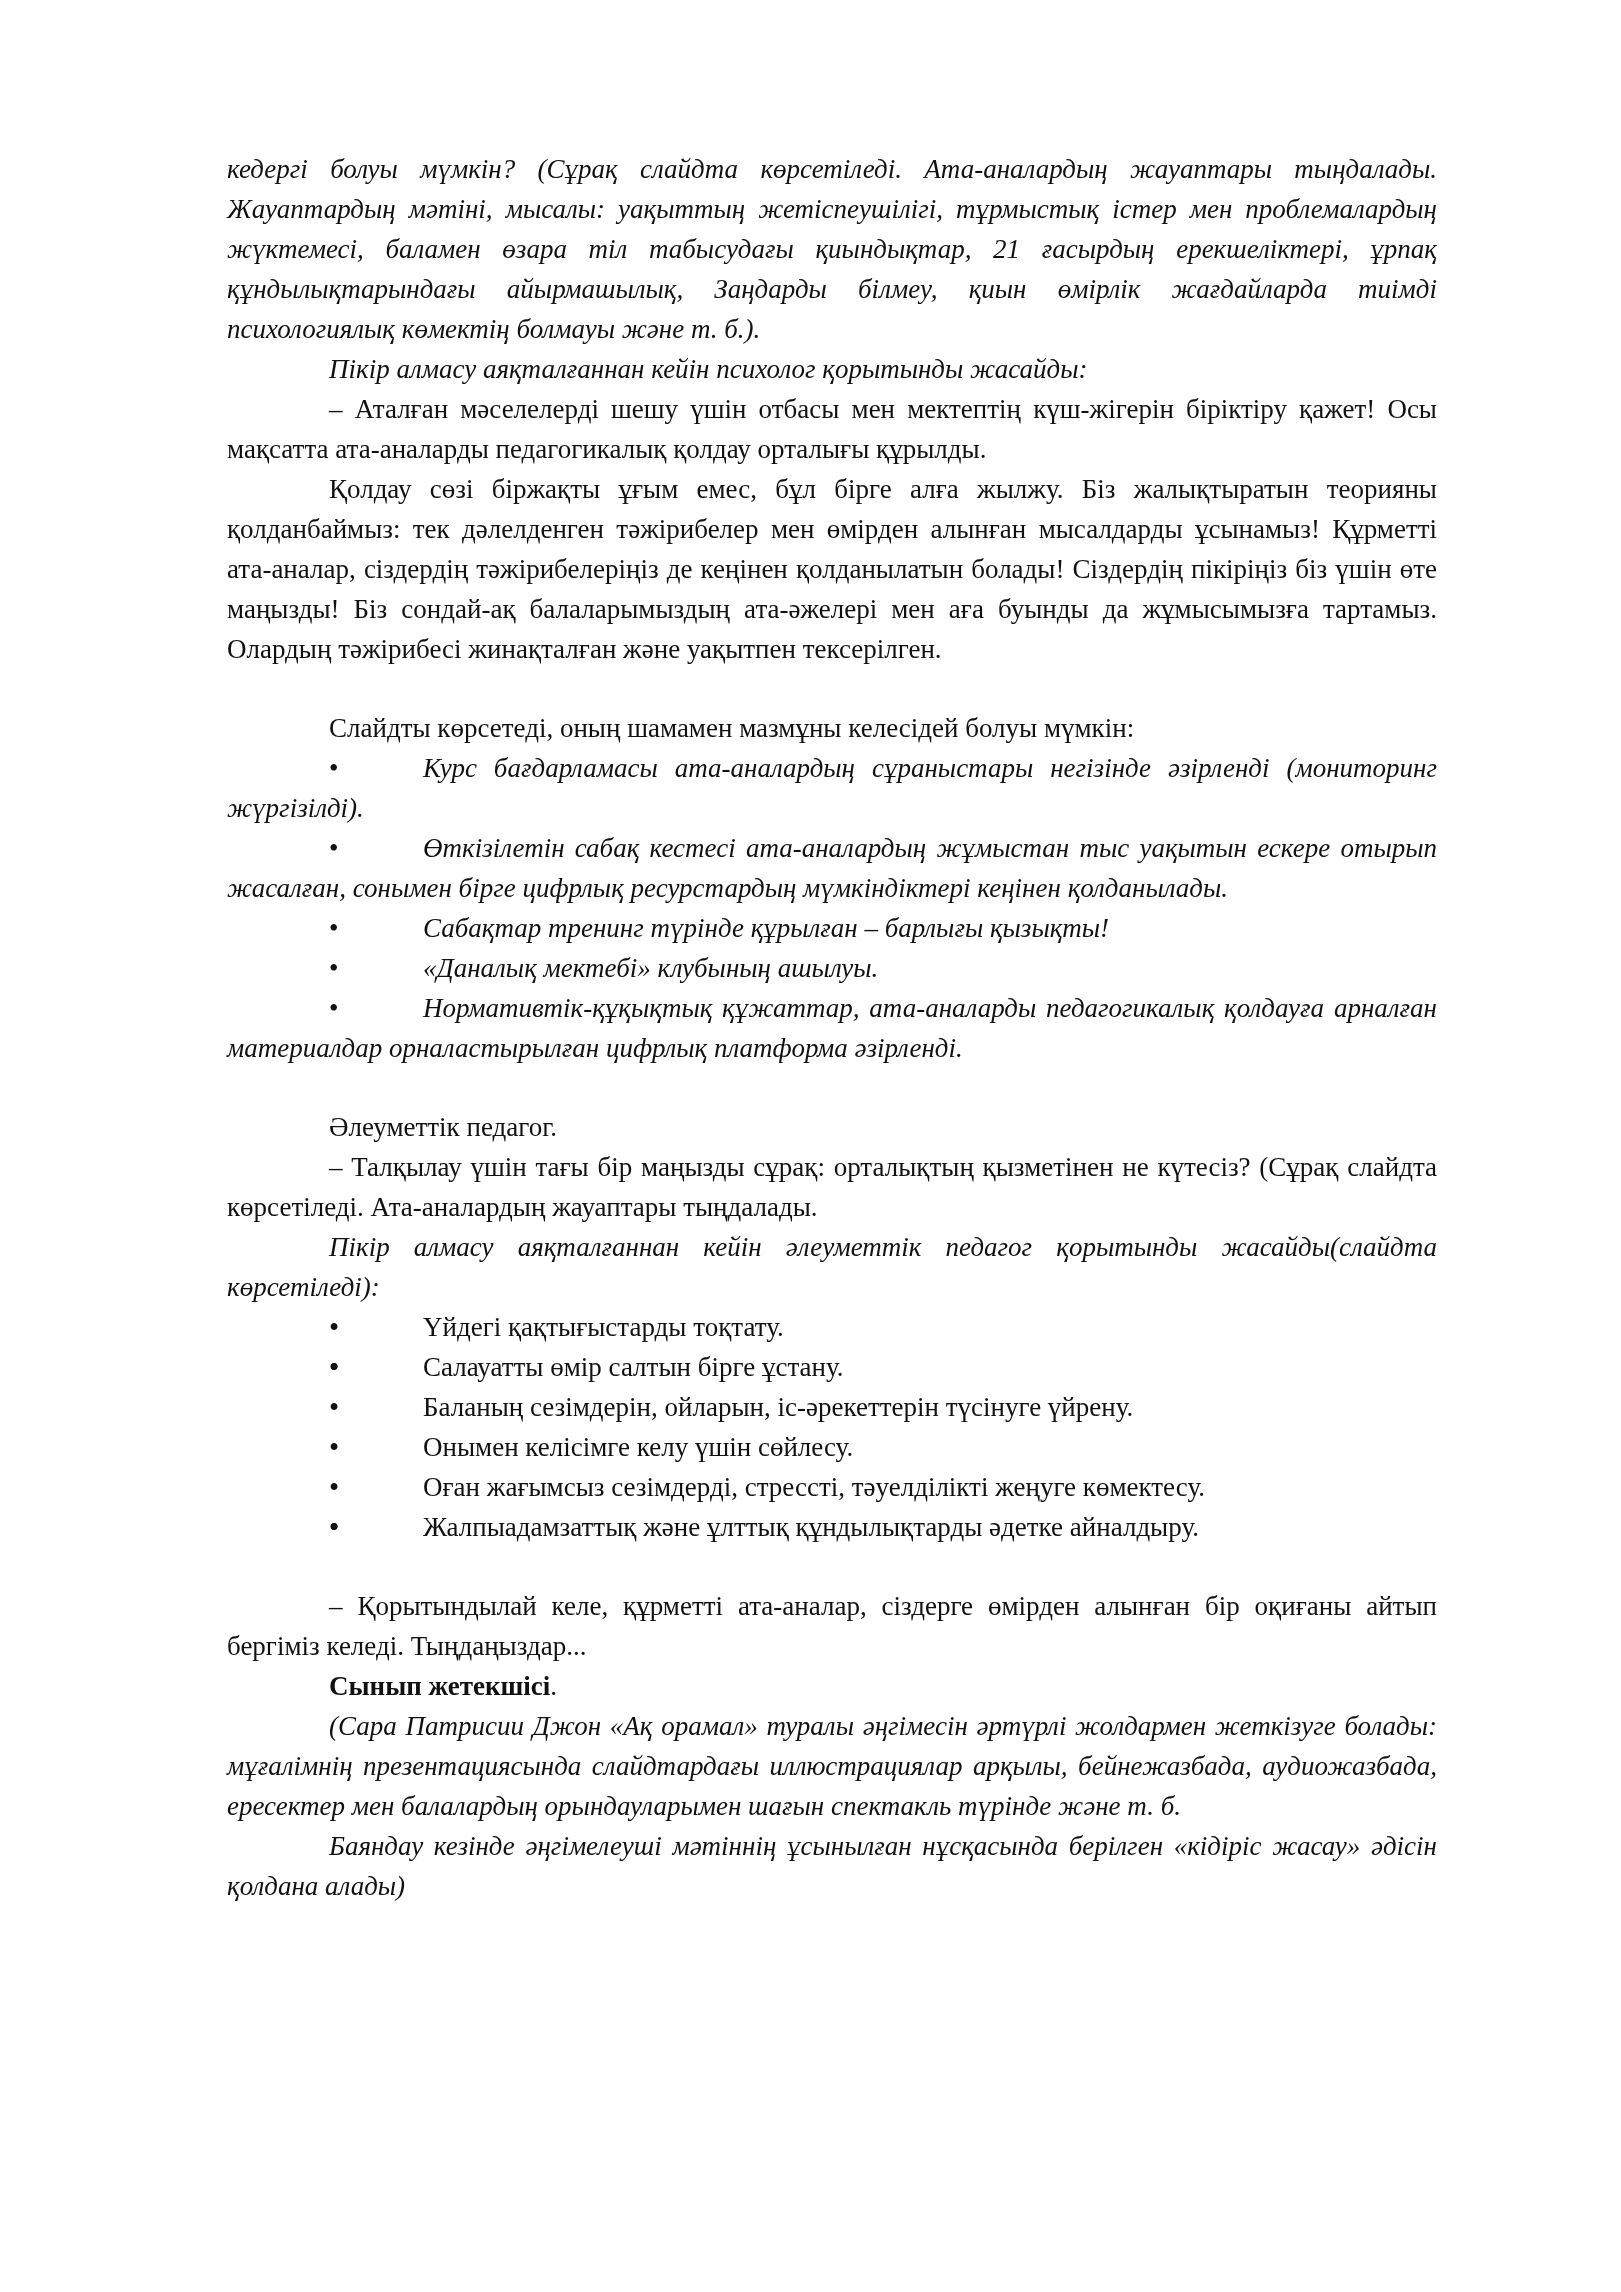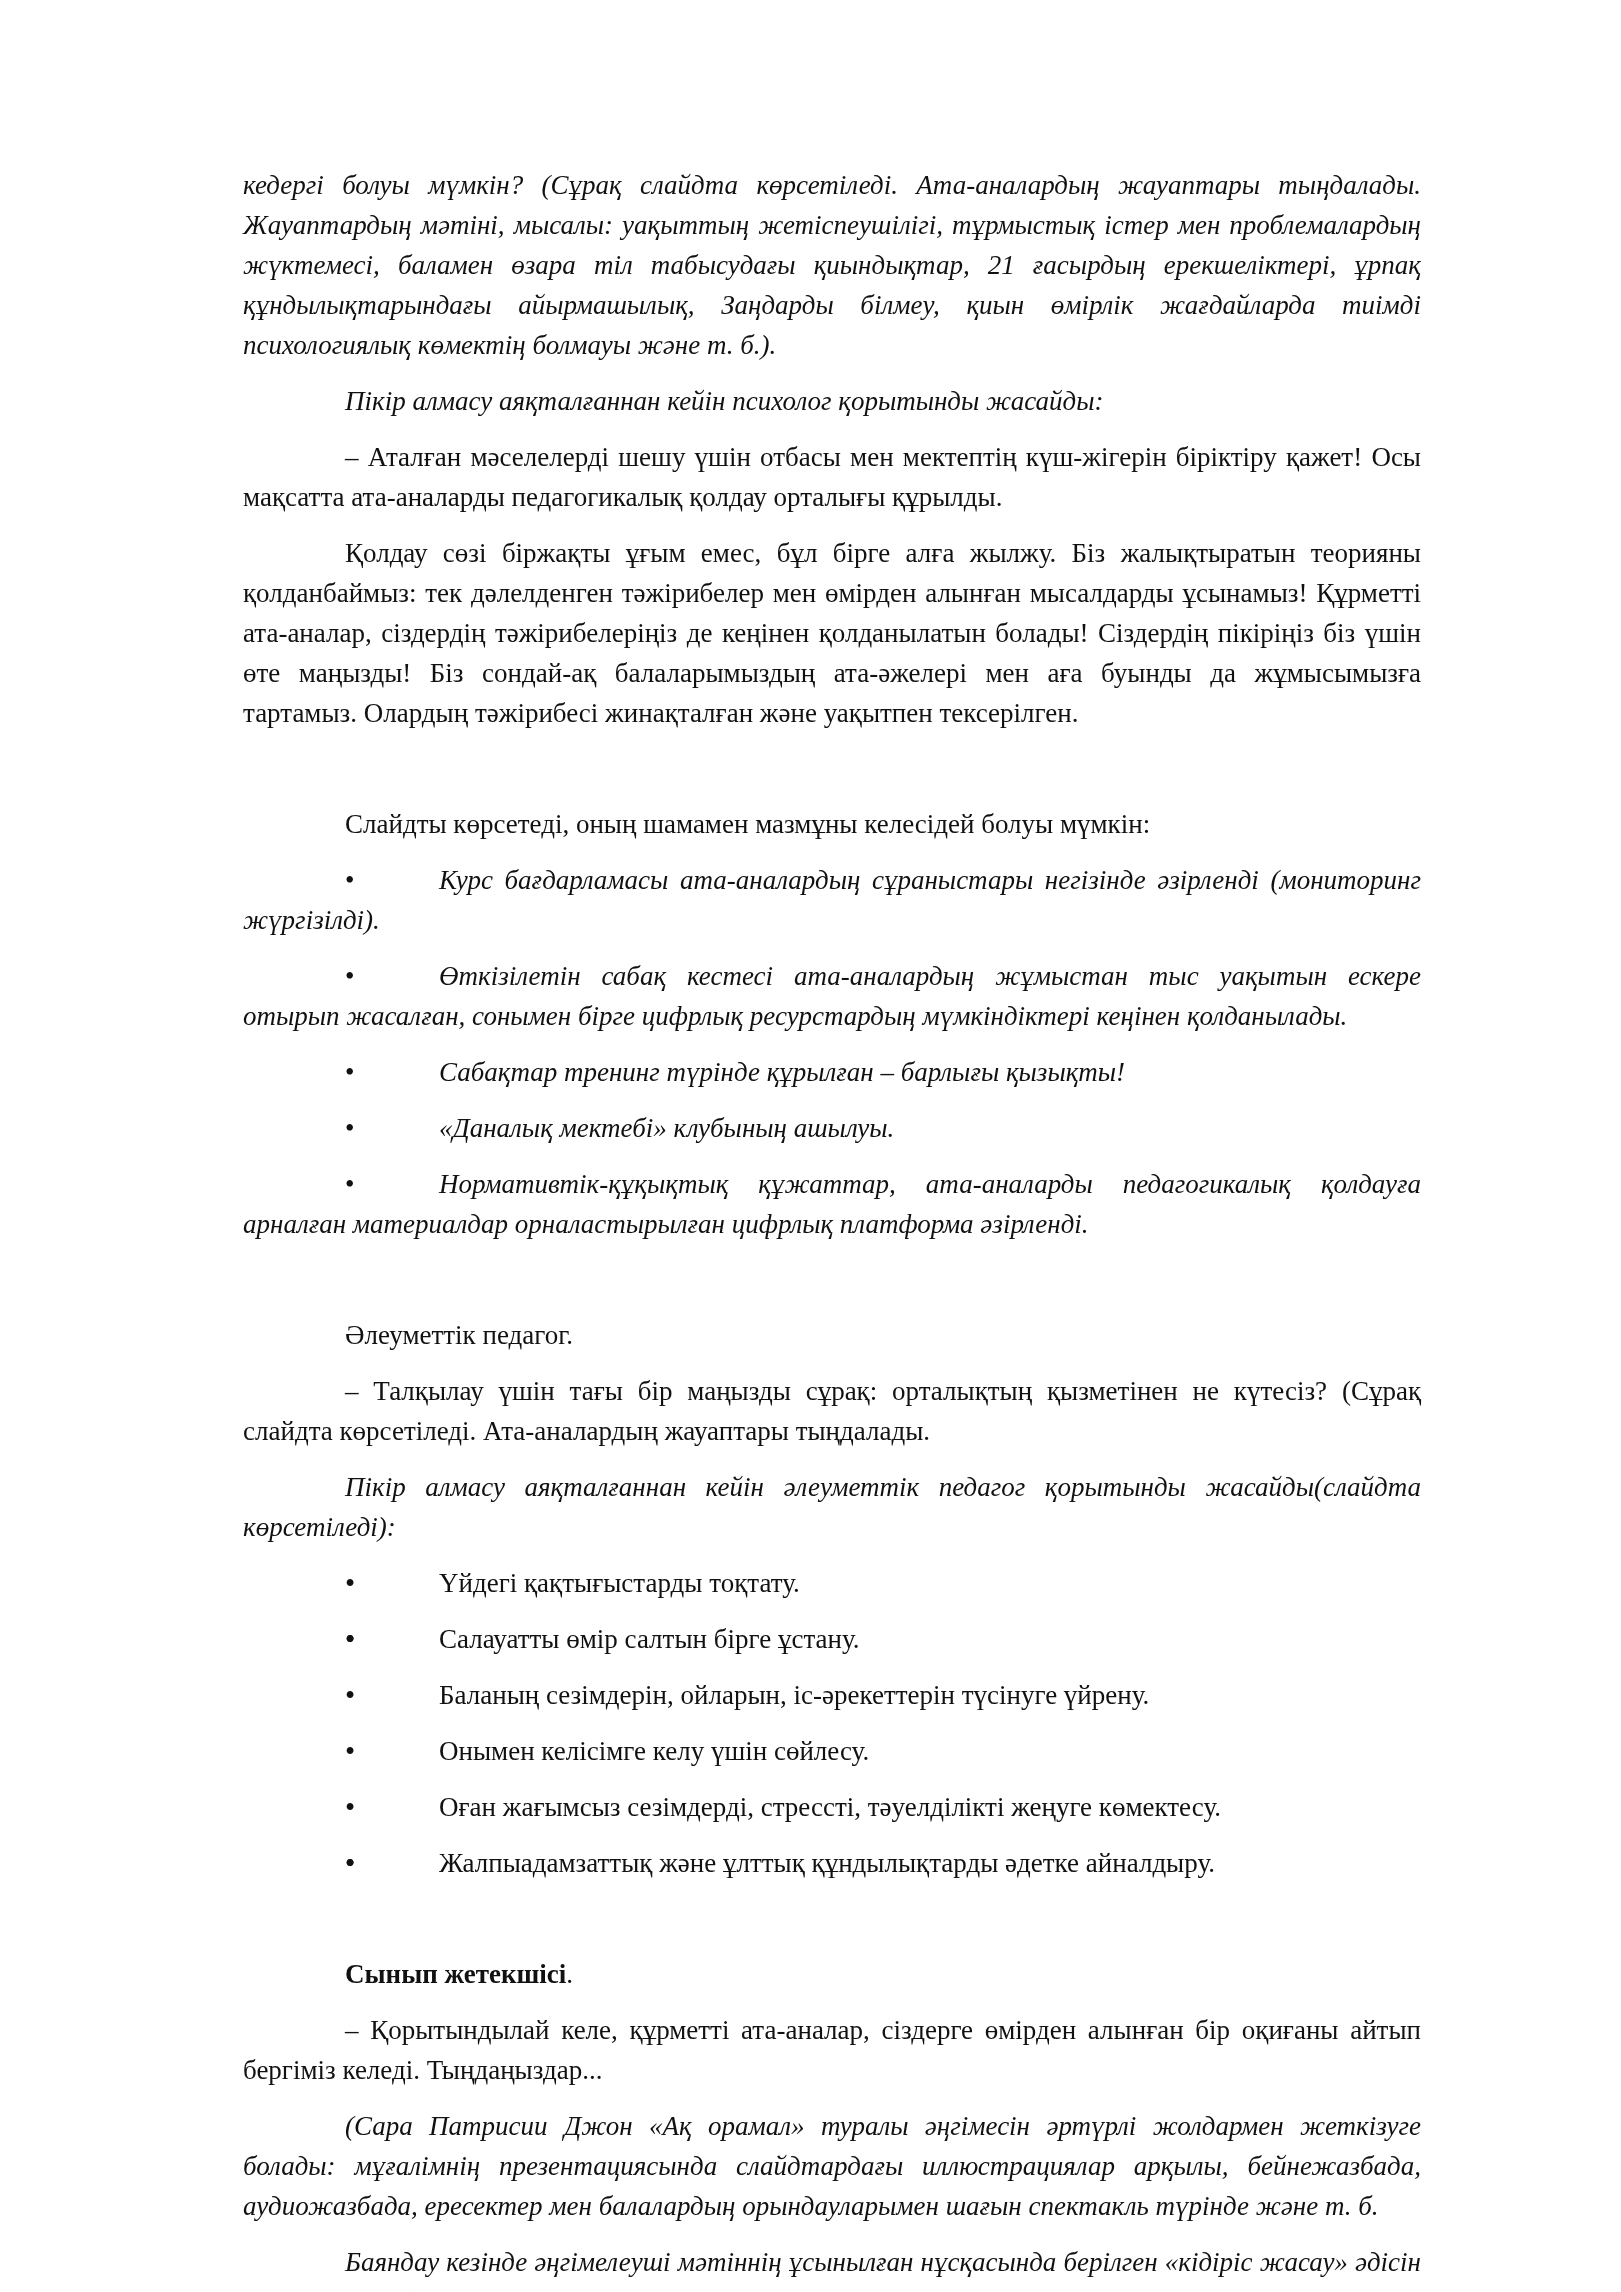--- a/index.html
+++ b/index.html
@@ -7,21 +7,21 @@
   .page {
     position: absolute;
     left: 227px;
     top: 149px;
     width: 1210px;
     font-family: "Liberation Serif", "DejaVu Serif", serif;
     font-size: 27px;
     line-height: 40px;
     color: #111111;
   }
-  p { margin: 16px; text-align: justify; }
+  p { margin: 0; text-align: justify; }
   .it { font-style: italic; }
   .ind { text-indent: 102px; }
   .gap { height: 39px; }
   .head { font-weight: normal; text-indent: 102px; }
   .bl { position: relative; text-align: justify; text-indent: 196px; }
   .bl .dot {
     position: absolute; left: 102px; top: 0; text-indent: 0;
     font-style: normal;
   }
   .bl2 { position: relative; padding-left: 196px; }
@@ -69,22 +69,22 @@
     <p class="bl2"><span class="dot">•</span><span>Салауатты өмір салтын бірге ұстану.</span></p>
     <p class="bl2"><span class="dot">•</span><span>Баланың сезімдерін, ойларын, іс-әрекеттерін түсінуге үйрену.</span></p>
     <p class="bl2"><span class="dot">•</span><span>Онымен келісімге келу үшін сөйлесу.</span></p>
     <p class="bl2"><span class="dot">•</span><span>Оған жағымсыз сезімдерді, стрессті, тәуелділікті жеңуге көмектесу.</span></p>
     <p class="bl2"><span class="dot">•</span></p>
     <p class="bl2"><span class="dot">•</span><span>Жалпыадамзаттық және ұлттық құндылықтарды әдетке айналдыру.</span></p>
   </div>
 
   <div class="gap"></div>
 
+  <p class="ind"> – Қорытындылай келе, құрметті ата-аналар,  сіздерге өмірден алынған бір оқиғаны айтып бергіміз келеді. Тыңдаңыздар...</p>
+
   <p class="ind"><b>Сынып жетекшісі</b><span>.</span></p>
-
-  <p class="ind"> – Қорытындылай келе, құрметті ата-аналар,  сіздерге өмірден алынған бір оқиғаны айтып бергіміз келеді. Тыңдаңыздар...</p>
 
   <p class="it ind">(Сара Патрисии Джон «Ақ орамал» туралы әңгімесін әртүрлі жолдармен жеткізуге болады: мұғалімнің презентациясында слайдтардағы иллюстрациялар арқылы, бейнежазбада, аудиожазбада, ересектер мен балалардың орындауларымен шағын спектакль түрінде және т. б.</p>
 
   <p class="it ind">Баяндау кезінде әңгімелеуші мәтіннің ұсынылған нұсқасында  берілген «кідіріс жасау» әдісін қолдана алады)</p>
 
 </div>
 
 
 </body></html>

